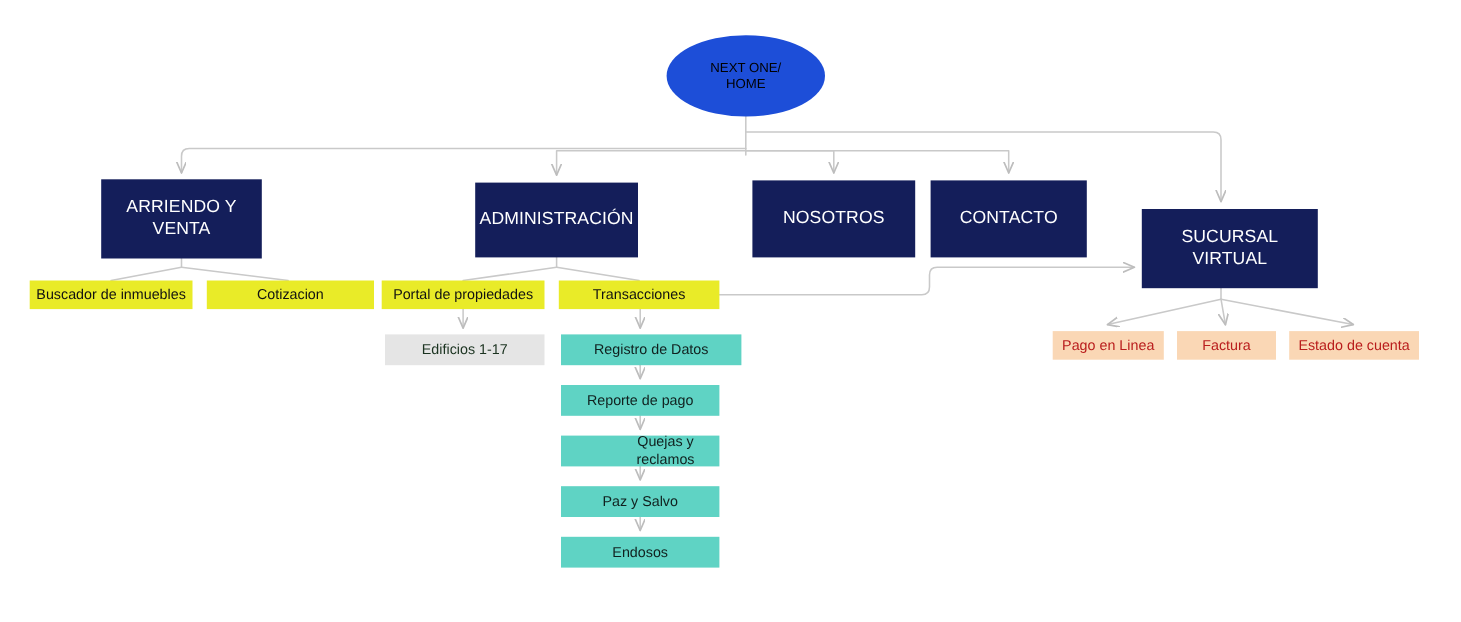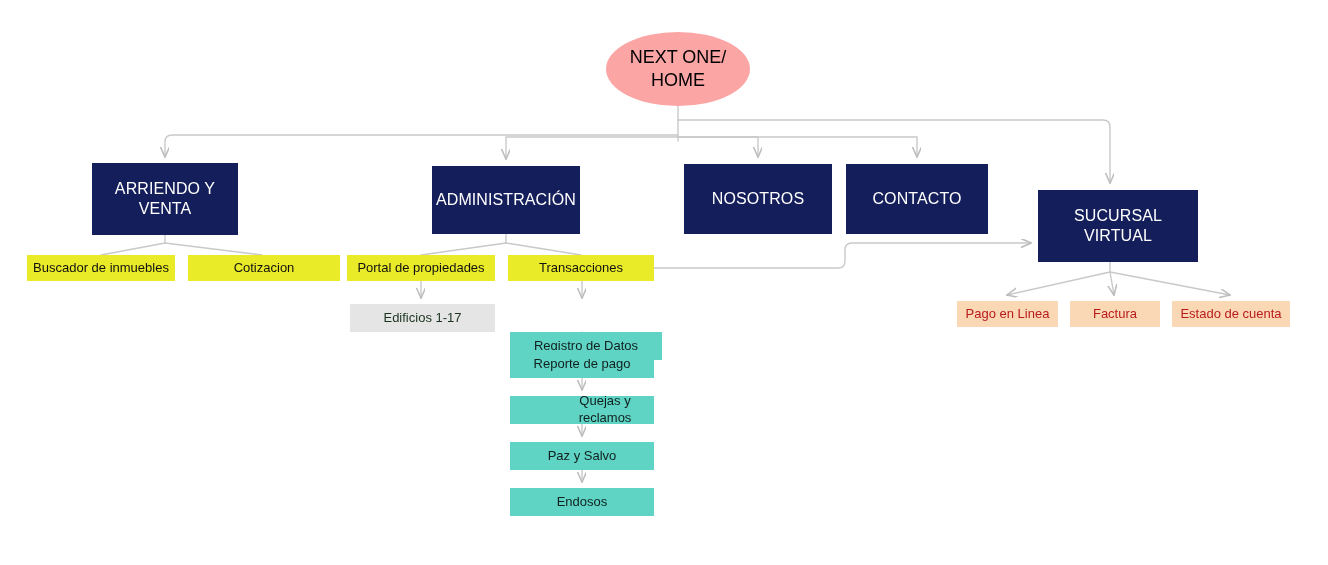--- a/index.html
+++ b/index.html
@@ -33,23 +33,23 @@
     box-sizing: border-box;
     display: flex;
     align-items: center;
     justify-content: center;
     text-align: center;
     line-height: 1.28;
     white-space: pre-line;
   }
   .node-root {
     border-radius: 50%;
-    background: #fca5a5;
+    background: #1d4ed8;
     color: #000000;
-    font-size: 18px;
+    font-size: 12px;
   }
   .node-primary {
     background: #141E5A;
     color: #ffffff;
     font-size: 16px;
     letter-spacing: 0.1px;
   }
   .node-yellow {
     background: #E9EB28;
     color: #111111;
@@ -165,21 +165,21 @@
   </div>
 
   <div class="node node-yellow" style="left:508px; top:255px; width:146px; height:26px;">
     <span>Transacciones</span>
   </div>
 
   <div class="node node-mint" style="left:350px; top:304px; width:145px; height:28px;">
     <span>Edificios 1-17</span>
   </div>
 
-  <div class="node node-teal" style="left:510px; top:304px; width:152px; height:28px;margin-top:28px;">
+  <div class="node node-teal" style="left:510px; top:304px; width:164px; height:28px;">
     <span>Registro de Datos</span>
   </div>
 
   <div class="node node-teal" style="left:510px; top:350px; width:144px; height:28px;">
     <span>Reporte de pago</span>
   </div>
 
   <div class="node node-teal" style="left:510px; top:396px; width:144px; height:28px;padding-left:46px;">
     <span>Quejas y reclamos</span>
   </div>

